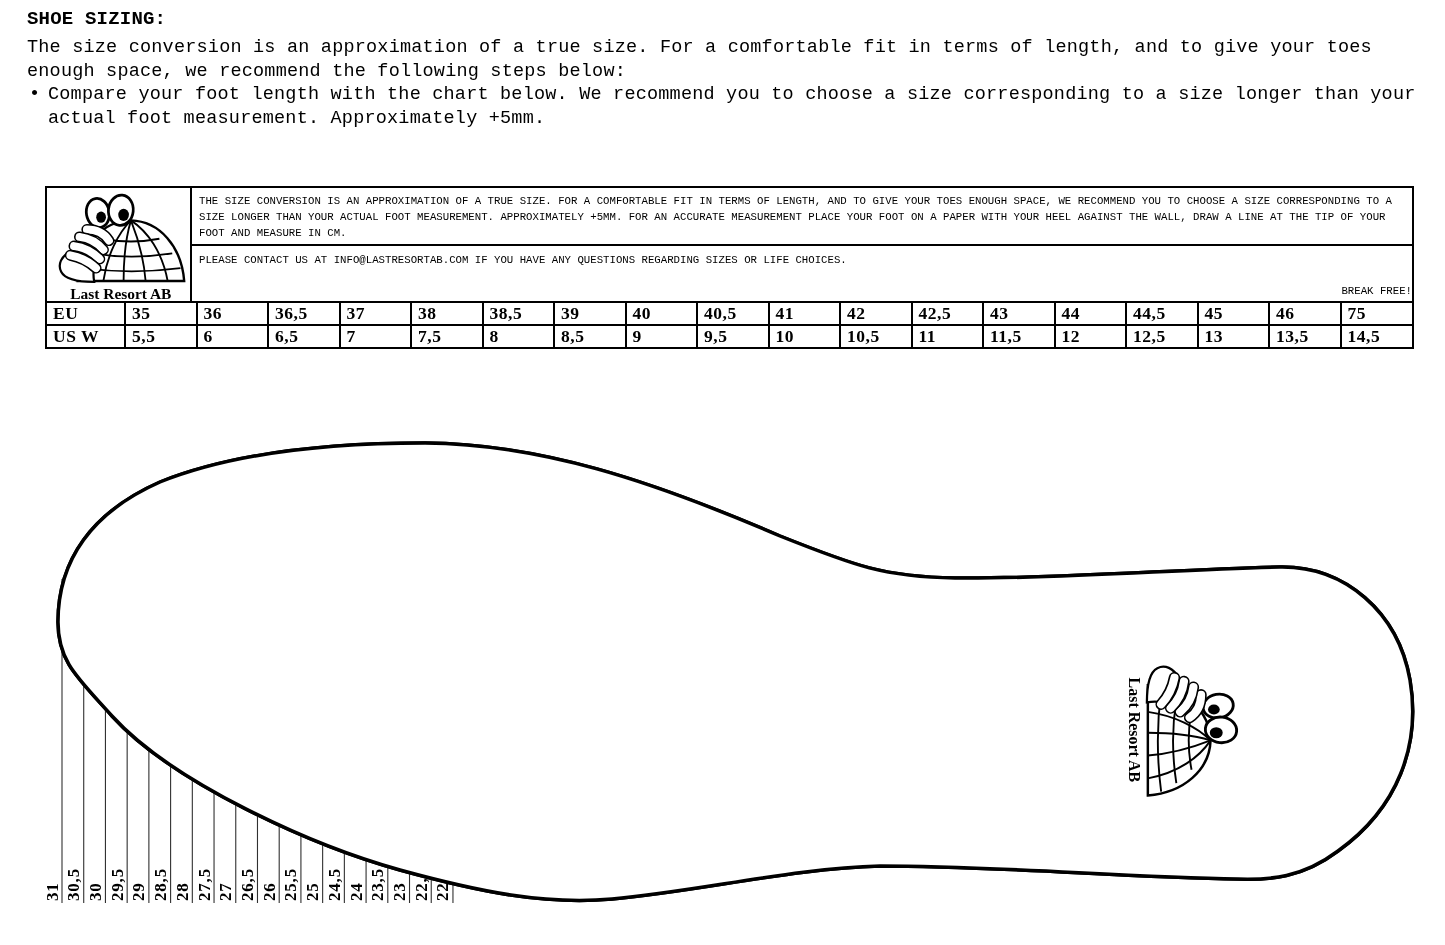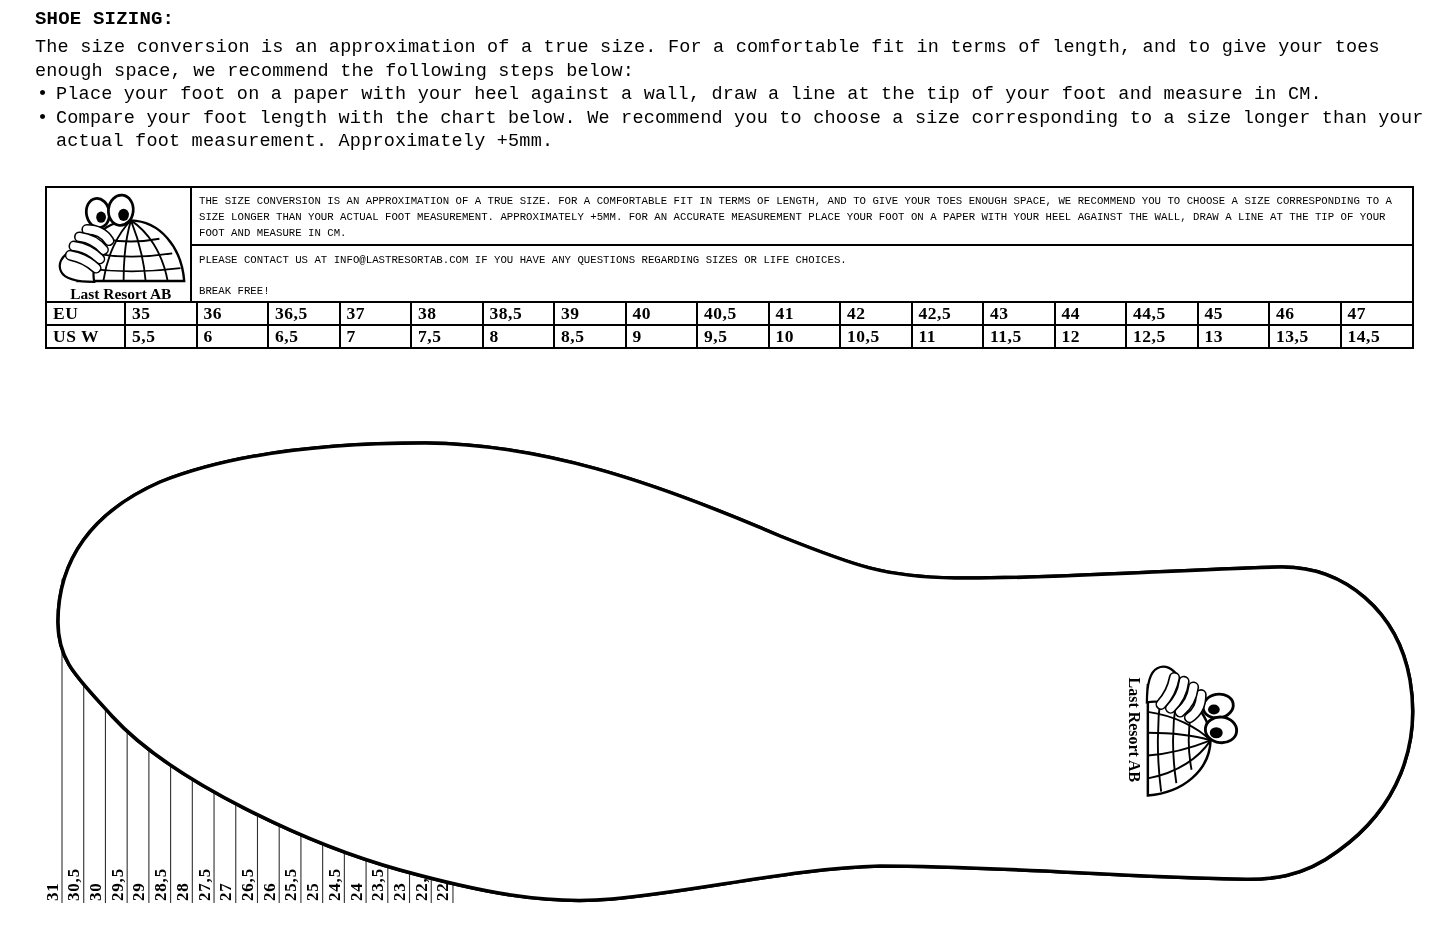--- a/index.html
+++ b/index.html
@@ -1,41 +1,41 @@
 <!DOCTYPE html>
 <html><head>
 <meta charset="utf-8">
 <style>
   html,body{margin:0;padding:0;background:#fff;}
   body{width:1445px;height:945px;}
   .sheet{position:relative;width:1445px;height:945px;background:#fff;color:#000;
          font-family:"Liberation Mono",monospace;overflow:hidden;}
 
   
-  .header{position:absolute;left:35px;top:7px;}
+  .header{position:absolute;left:27px;top:7px;}
   .header h1{margin:0 0 5px 0;font:700 19px/24px "Liberation Mono",monospace;letter-spacing:.2px;}
   .intro{margin:0;font:400 18.5px/23.5px "Liberation Mono",monospace;letter-spacing:.2px;white-space:pre;}
   ul.steps{margin:0;padding:0;list-style:none;}
   ul.steps li{position:relative;padding-left:21px;white-space:pre;
               font:400 18.5px/23.5px "Liberation Mono",monospace;letter-spacing:.2px;}
   ul.steps li::before{content:"\2022";position:absolute;left:2px;}
 
   
   .chart-box{position:absolute;left:45px;top:186px;width:1369px;border:2px solid #000;
              box-sizing:border-box;background:#fff;}
   .box-top{display:flex;height:115px;border-bottom:2px solid #000;box-sizing:border-box;}
   .logo-cell{width:145px;border-right:2px solid #000;box-sizing:border-box;
              display:flex;justify-content:center;align-items:flex-start;}
   .logo-cell svg{display:block;margin-top:3px;}
   .info-cell{flex:1;padding:5px 0 0 7px;overflow:hidden;}
   .caps{font:400 10.7px/16px "Liberation Mono",monospace;white-space:pre;}
   .disclaimer{margin:0;}
   .info-divider{border-top:2px solid #000;margin:3px 0 0 -7px;height:0;}
   .contact{margin:6px 0 0 0;}
-  .tagline{margin:15px 0 0 0;}
+  .tagline{margin:15px 0 0 0;text-align:right;}
 
   
   .size-table{width:100%;border-collapse:collapse;table-layout:fixed;border-style:hidden;}
   .size-table th,.size-table td{border:2px solid #000;height:21px;padding:0 0 0 6px;
       font:700 17.5px/21px "Liberation Serif",serif;letter-spacing:.5px;
       text-align:left;vertical-align:middle;white-space:nowrap;overflow:hidden;}
   .size-table th{width:71px;}
 
   
   #foot-svg{position:absolute;left:0;top:0;pointer-events:none;}
@@ -51,21 +51,20 @@
 </head>
 <body>
 
 <div class="sheet">
 
   <div class="header">
     <h1>SHOE SIZING:</h1>
     <p class="intro">The size conversion is an approximation of a true size. For a comfortable fit in terms of length, and to give your toes
 enough space, we recommend the following steps below:</p>
     <ul class="steps">
-      <li>Place your foot on a paper with your heel against a wall, draw a line at the tip of your foot and measure in CM.</li>
       <li>Compare your foot length with the chart below. We recommend you to choose a size corresponding to a size longer than your
 actual foot measurement. Approximately +5mm.</li>
     </ul>
   </div>
 
   <section class="chart-box">
     <div class="box-top">
       <div class="logo-cell">
         <svg width="138" height="112" viewBox="0 0 150 122">
           <use href="#lr-logo-full"></use>
@@ -94,21 +93,21 @@
             <td>40</td>
             <td>40,5</td>
             <td>41</td>
             <td>42</td>
             <td>42,5</td>
             <td>43</td>
             <td>44</td>
             <td>44,5</td>
             <td>45</td>
             <td>46</td>
-            <td>47</td>
+            <td>75</td>
           </tr>
           <tr>
             <th>US W</th>
             <td>5,5</td>
             <td>6</td>
             <td>6,5</td>
             <td>7</td>
             <td>7,5</td>
             <td>8</td>
             <td>8,5</td>

